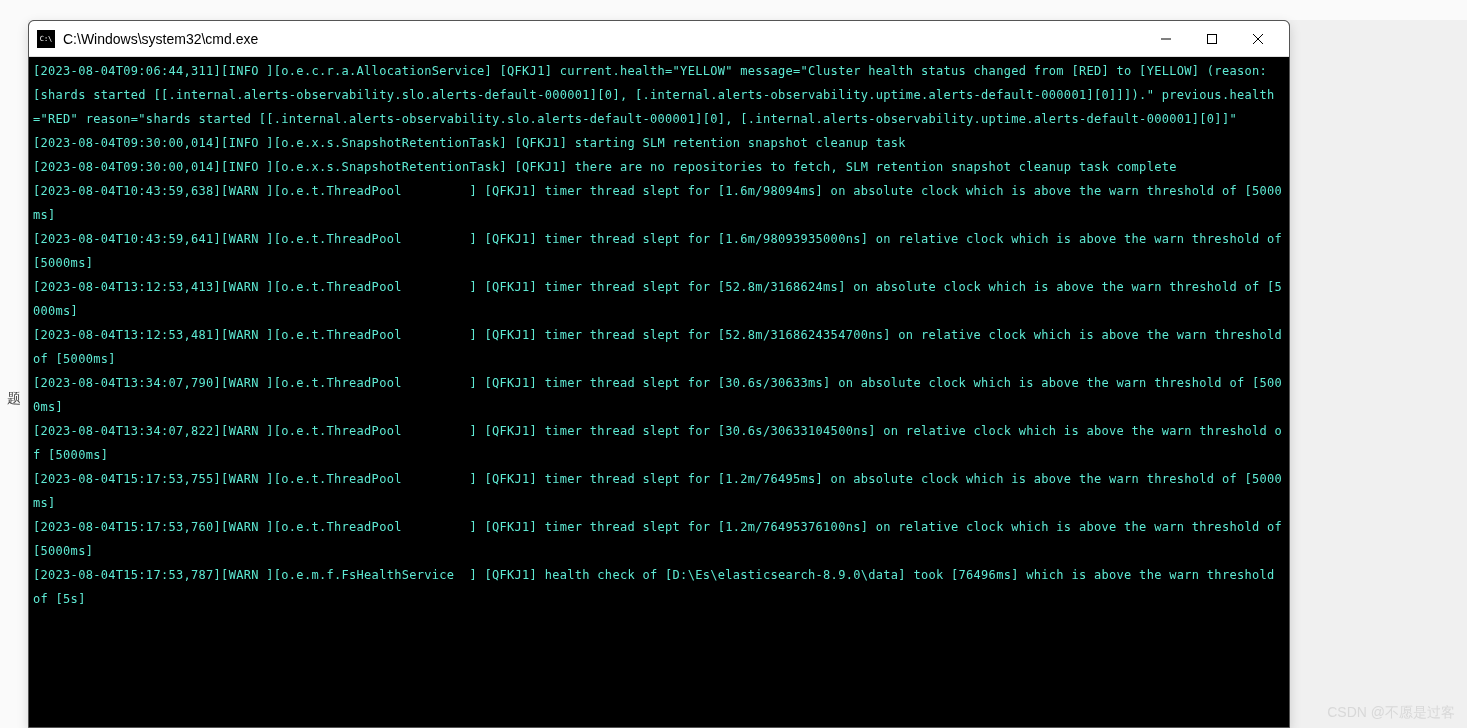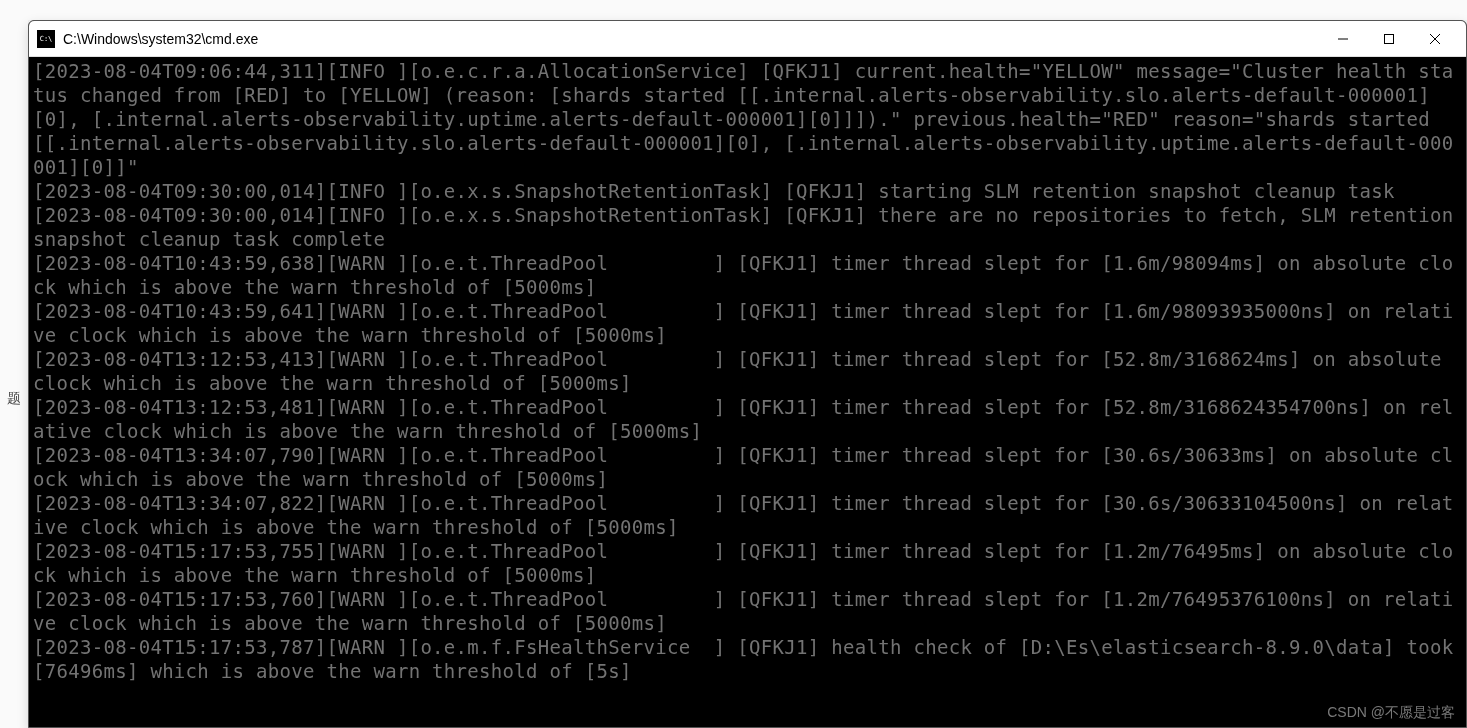--- a/index.html
+++ b/index.html
@@ -41,21 +41,21 @@
       writing-mode: horizontal-tb;
     }
     .left-margin span {
       position: absolute;
       top: 370px;
     }
     .cmd-window {
       position: absolute;
       left: 28px;
       top: 20px;
-      width: 1439px;
+      width: 1262px;
       height: 708px;
       background: #000;
       border: 1px solid #555;
       border-radius: 6px 6px 0 0;
       overflow: hidden;
       box-shadow: 0 4px 12px rgba(0,0,0,0.15);
     }
     .titlebar {
       height: 36px;
       background: #fff;
@@ -96,23 +96,23 @@
       align-items: center;
       justify-content: center;
       cursor: pointer;
     }
     .win-btn svg {
       width: 12px;
       height: 12px;
     }
     .console {
       background: #000;
-      color: #737373;
+      color: #5eead4;
       font-family: "NSimSun", "SimSun", Consolas, monospace;
-      font-size: 19px;
+      font-size: 12px;
       line-height: 24px;
       padding: 2px 4px;
       white-space: pre-wrap;
       word-break: break-all;
       height: calc(100% - 36px);
       overflow: hidden;
       letter-spacing: 0.3px;
     }
     .watermark {
       position: absolute;

